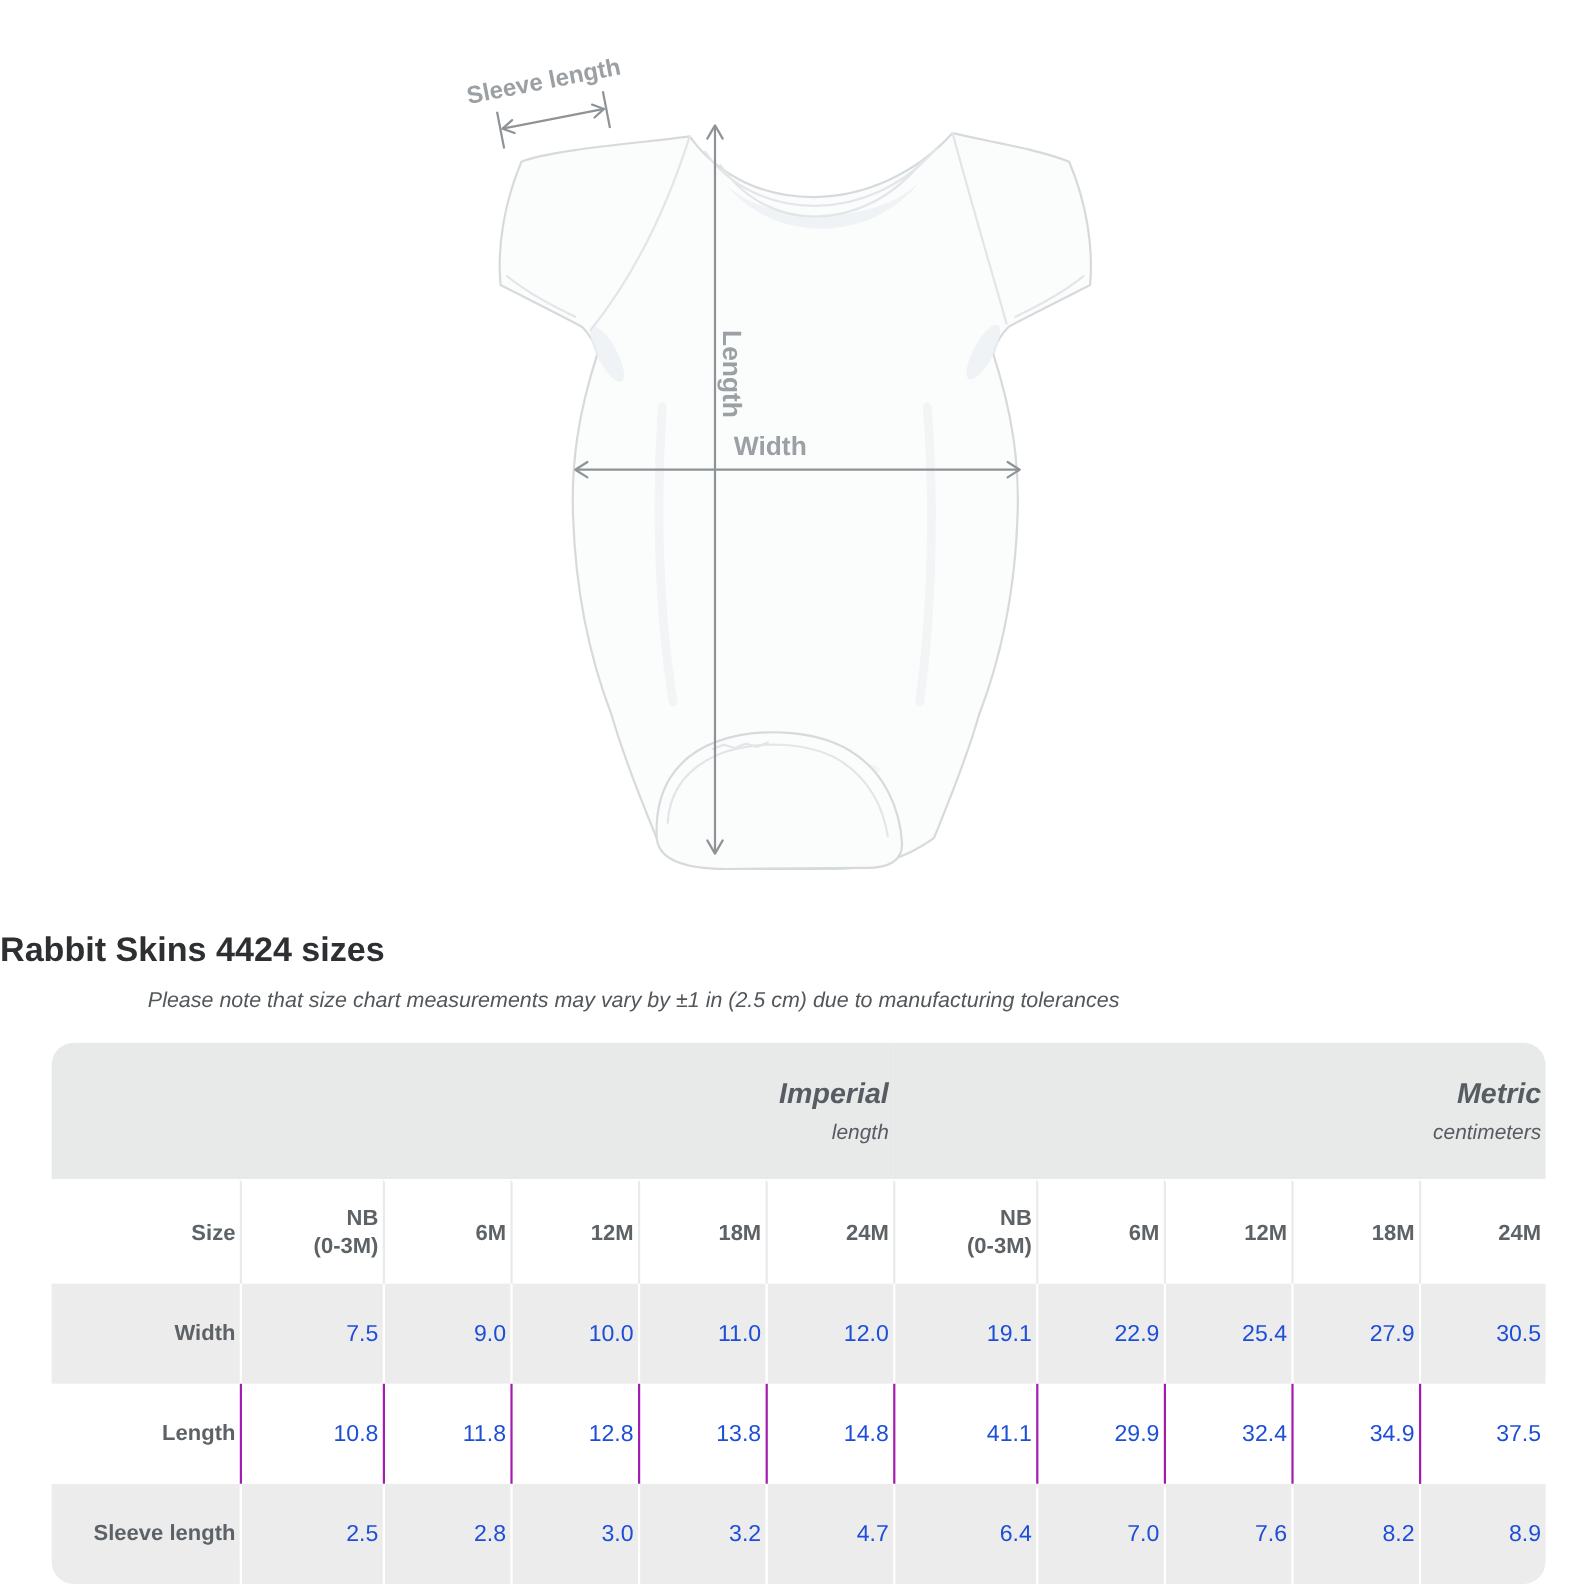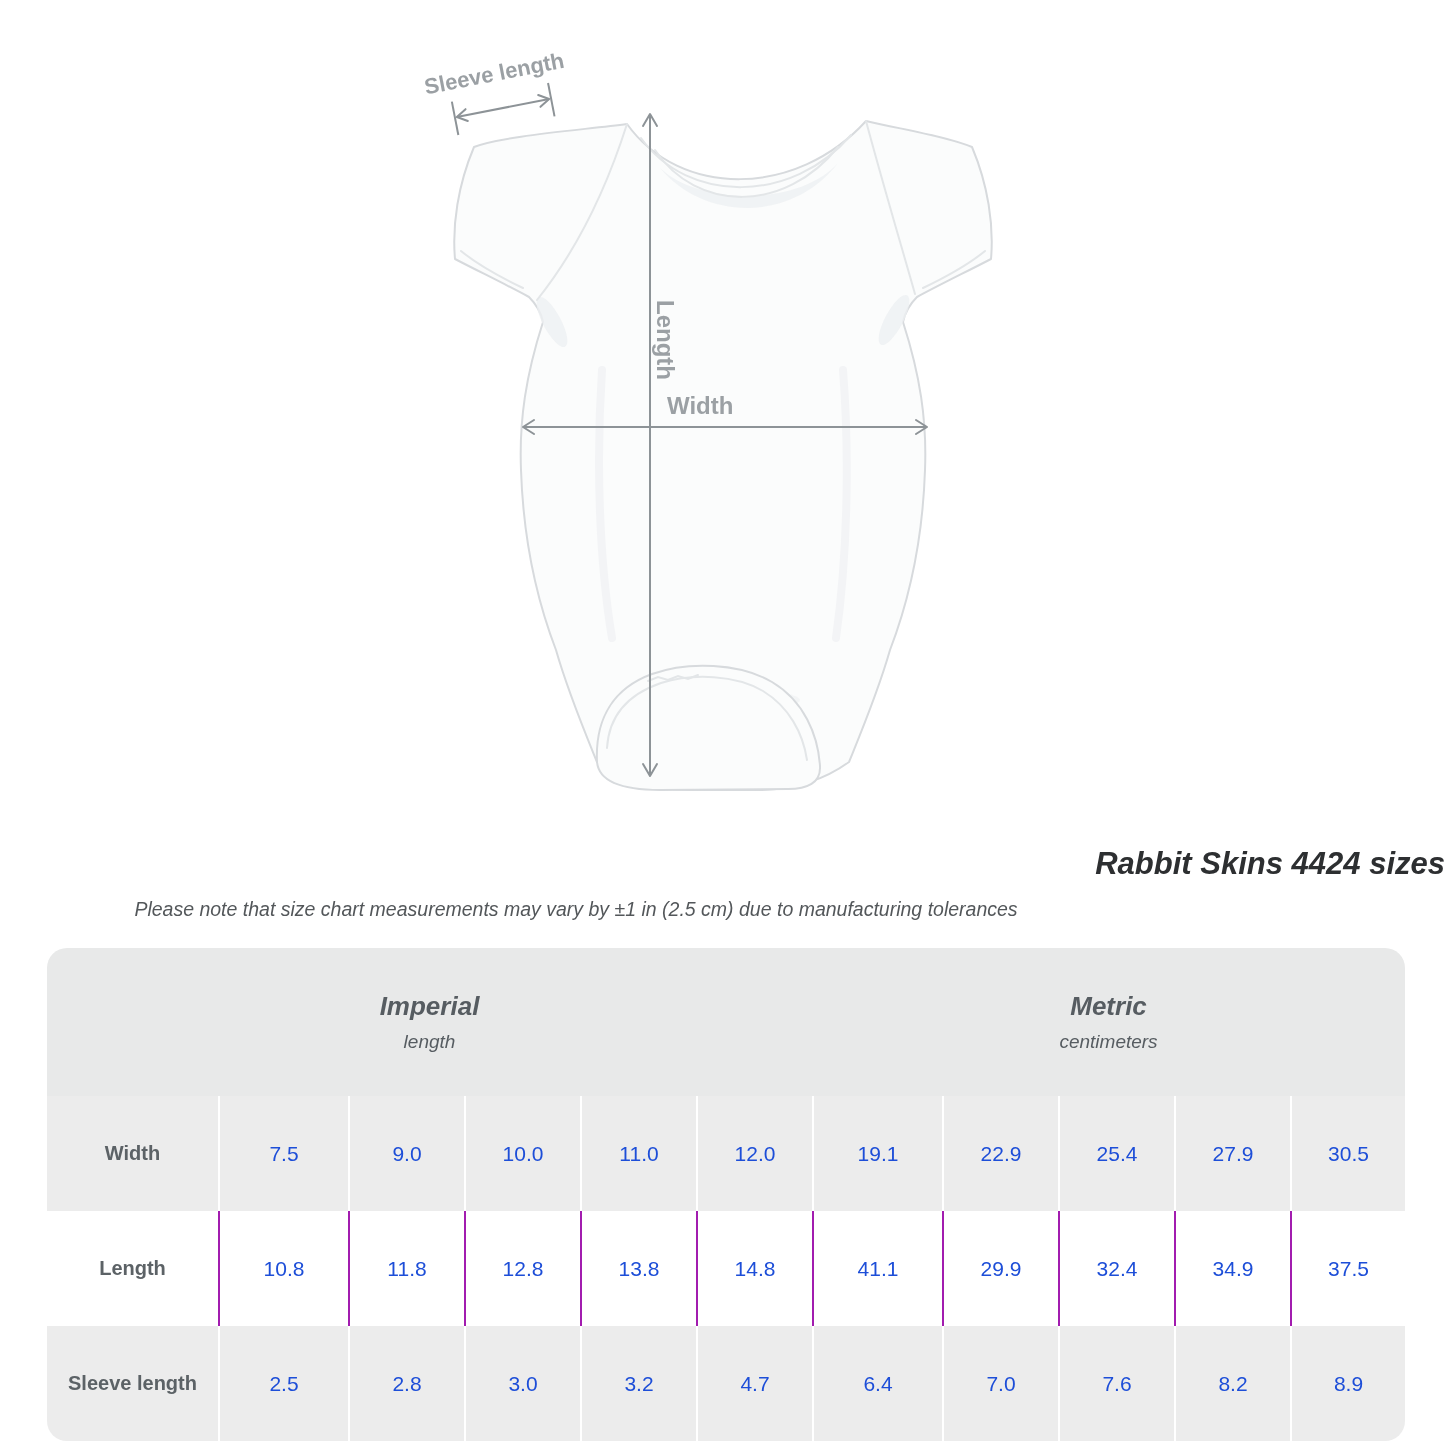--- a/index.html
+++ b/index.html
@@ -10,29 +10,29 @@
   .diagram{position:absolute;top:0;left:0;}
   .ann-line{stroke:#8d9397;stroke-width:2;fill:none;}
   .ann-head{stroke:#8d9397;stroke-width:2;fill:none;stroke-linecap:round;stroke-linejoin:round;}
   .ann-text{fill:#9ba0a4;font-weight:bold;font-family:"Liberation Sans",sans-serif;}
   .garment-outline{fill:#fbfcfc;stroke:#d7dadd;stroke-width:2;stroke-linejoin:round;}
   .garment-seam{fill:none;stroke:#e3e6e8;stroke-width:2;stroke-linecap:round;}
   .garment-soft{fill:#eef0f2;stroke:none;}
   .garment-crease{fill:none;stroke:#f3f4f6;stroke-width:8;stroke-linecap:round;}
 
   
-  .title{position:absolute;top:846px;left:0;width:1445px;text-align:right;margin:0;
-         font-size:31px;font-weight:bold;color:#2d2f31;font-style:italic;}
+  .title{position:absolute;top:846px;left:0;width:1445px;text-align:left;margin:0;
+         font-size:31px;font-weight:bold;color:#2d2f31;}
   .subtitle{position:absolute;top:898px;left:0;width:1152px;text-align:center;margin:0;
             font-size:19.5px;font-style:italic;color:#53575a;}
 
   
   .size-table{position:absolute;left:47px;top:948px;width:1358px;
               border-collapse:separate;border-spacing:0;table-layout:fixed;}
-  .size-table th,.size-table td{padding:16px;text-align:center;vertical-align:middle;}
+  .size-table th,.size-table td{padding:4px;text-align:right;vertical-align:middle;}
   .unit-th{background:#e8e9e9;height:116px;}
   .unit-th.first{border-top-left-radius:20px;}
   .unit-th.last{border-top-right-radius:20px;}
   .unit-label{display:block;font-size:26px;font-weight:bold;font-style:italic;color:#565c61;}
   .unit-sub{display:block;font-size:19px;font-weight:normal;font-style:italic;color:#565c61;margin-top:9px;}
   .col-th{height:84px;background:#ffffff;border-top:3px solid #ffffff;
           font-size:20px;font-weight:bold;color:#5c6266;white-space:pre-line;line-height:1.25;}
   .col-th.divided{border-left:2px solid #eaeaea;}
   .size-table td{height:83px;font-size:21px;color:#1d4ed8;}
   td.row-label{font-weight:bold;font-size:20px;color:#5c6266;}
@@ -146,20 +146,35 @@
       <tr>
         <th class="unit-th first" colspan="6">
           <span class="unit-label">Imperial</span>
           <span class="unit-sub">length</span>
         </th>
         <th class="unit-th last" colspan="5">
           <span class="unit-label">Metric</span>
           <span class="unit-sub">centimeters</span>
         </th>
       </tr>
+      <tr>
+        <th class="col-th">Size</th>
+        <th class="col-th divided">NB
+(0-3M)</th>
+        <th class="col-th divided">6M</th>
+        <th class="col-th divided">12M</th>
+        <th class="col-th divided">18M</th>
+        <th class="col-th divided">24M</th>
+        <th class="col-th divided">NB
+(0-3M)</th>
+        <th class="col-th divided">6M</th>
+        <th class="col-th divided">12M</th>
+        <th class="col-th divided">18M</th>
+        <th class="col-th divided">24M</th>
+      </tr>
     </thead>
     <tbody>
       <tr class="shade">
         <td class="row-label">Width</td>
         <td class="divided">7.5</td>
         <td class="divided">9.0</td>
         <td class="divided">10.0</td>
         <td class="divided">11.0</td>
         <td class="divided">12.0</td>
         <td class="divided">19.1</td>

